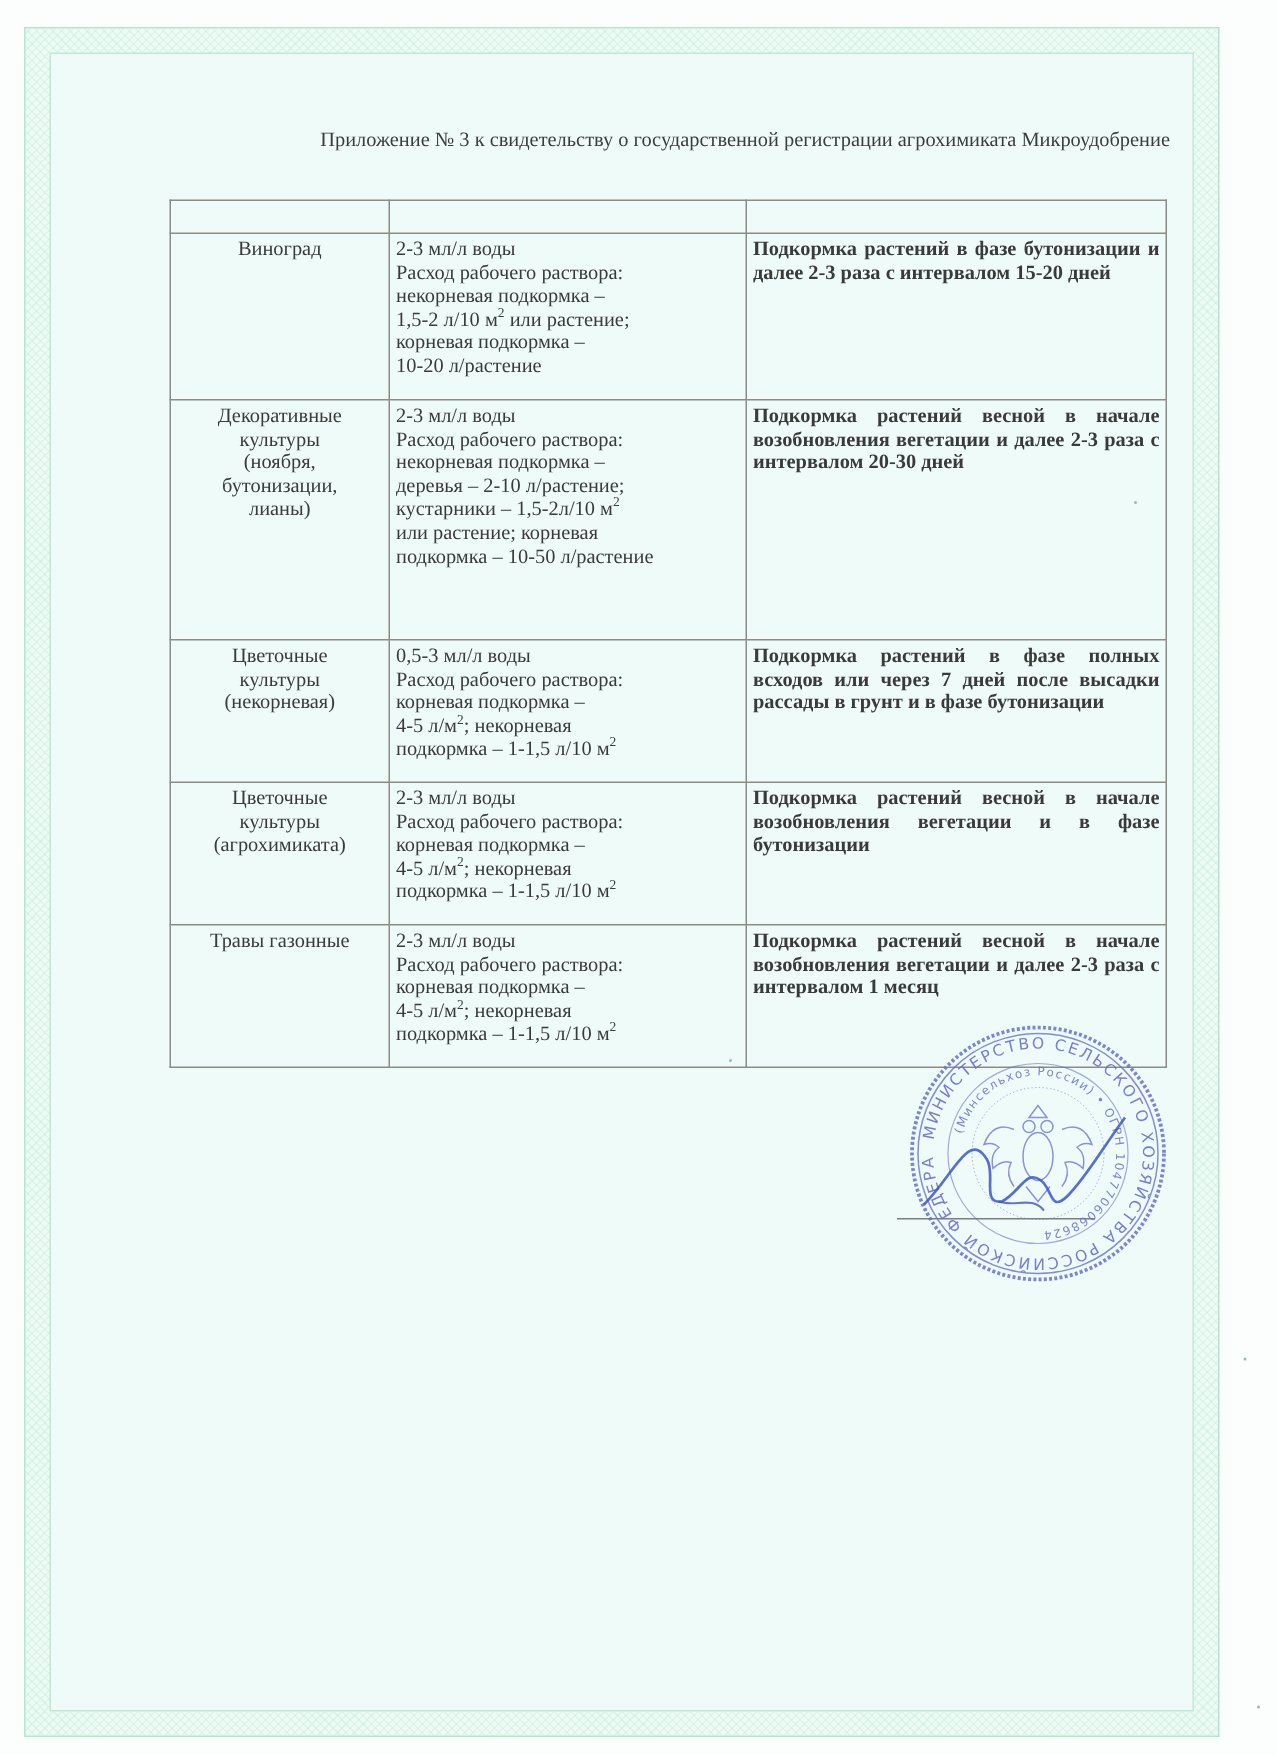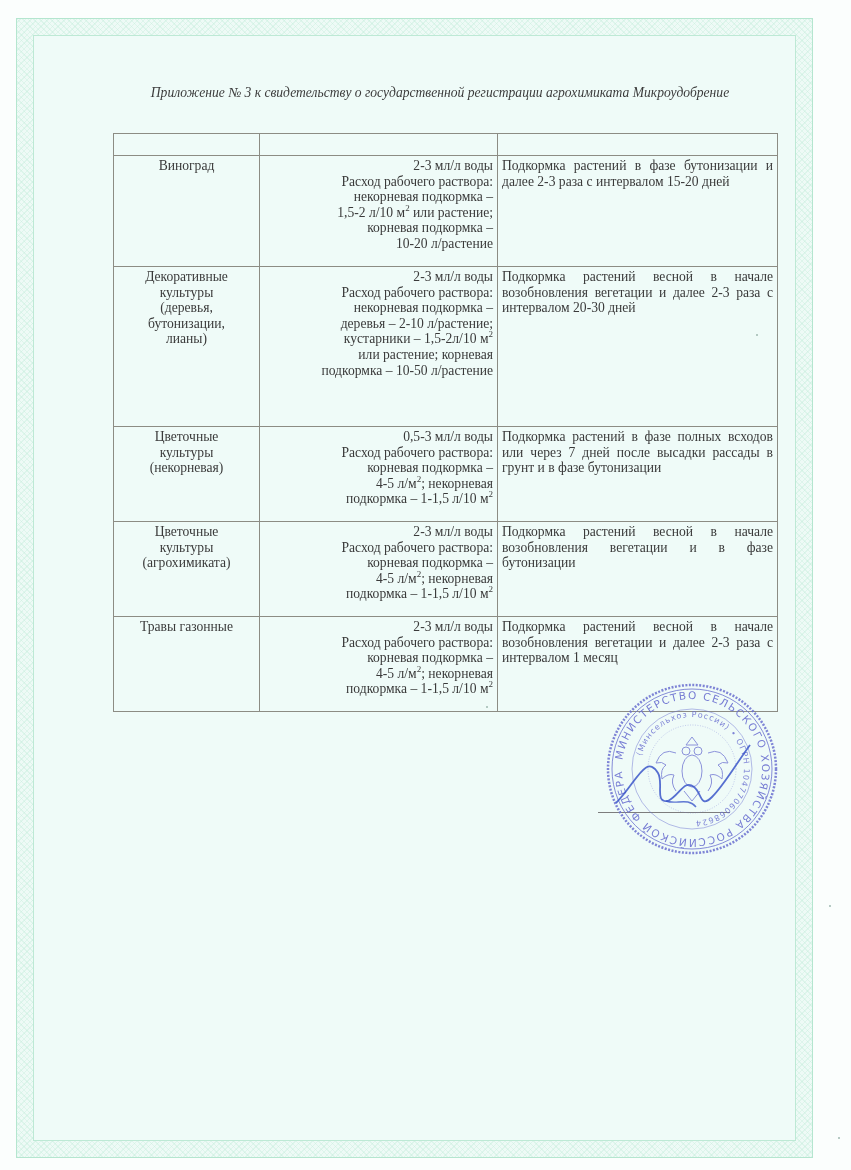--- a/index.html
+++ b/index.html
@@ -20,37 +20,37 @@
     background-image:repeating-linear-gradient(45deg, rgba(190,235,215,0.35) 0 1px, transparent 1px 4px),
                      repeating-linear-gradient(-45deg, rgba(190,235,215,0.35) 0 1px, transparent 1px 4px);
   }
   .sheet-inner {
     position:absolute; left:16px; top:16px; right:16px; bottom:16px;
     border:1px solid #bde9d5;
     background:#effbf8;
   }
   .header-text {
     position:absolute; left:100px; top:84px; width:680px;
-    text-align:center; font-size:13.6px; line-height:17px; color:#3c3c3c;font-style:italic;
+    text-align:right; font-size:13.6px; line-height:17px; color:#3c3c3c;
   }
   table.doc {
     position:absolute; left:113px; top:133px;
     width:665px;
     border-collapse:collapse;
     font-size:13.6px; line-height:15.6px; color:#3a3a3a;
   }
   table.doc td {
     border:1px solid #8c8c84;
     vertical-align:top;
     padding:2px 4px 1px 4px;
   }
   table.doc tr.head td { height:18px; }
   td.c1 { width:137px; text-align:center;margin-top:20px; }
-  td.c2 { width:229px; text-align:right;margin-top:40px; }
-  td.c3 { text-align:justify; text-align-last:left; padding-right:3px; }
+  td.c2 { width:229px; text-align:left;margin-top:40px; }
+  td.c3 { text-align:justify; text-align-last:left; padding-right:3px;font-weight:bold; }
   .line { display:block; }
   sup { font-size:9px; line-height:0; vertical-align:super; }
   .signature {
     position:absolute; left:230px; top:762px;
     font-size:17.2px; line-height:21px; color:#3a3a3a;
   }
   .stamp {
     position:absolute; left:606px; top:683px; width:172px; height:172px;
   }
   .sig-line {
@@ -90,21 +90,21 @@
       <span class="line">корневая подкормка –</span>
       <span class="line">10-20 л/растение</span>
     </td>
     <td class="c3">Подкормка растений в фазе бутонизации и далее 2-3 раза с интервалом 15-20 дней</td>
   </tr>
 
   <tr style="height:160px;">
     <td class="c1">
       <span class="line">Декоративные</span>
       <span class="line">культуры</span>
-      <span class="line">(деревья,</span>
+      <span class="line">(ноября,</span>
       <span class="line">бутонизации,</span>
       <span class="line">лианы)</span>
     </td>
     <td class="c2">
       <span class="line">2-3 мл/л воды</span>
       <span class="line">Расход рабочего раствора:</span>
       <span class="line">некорневая подкормка –</span>
       <span class="line">деревья – 2-10 л/растение;</span>
       <span class="line">кустарники – 1,5-2л/10 м<sup>2</sup></span>
       <span class="line">или растение; корневая</span>

